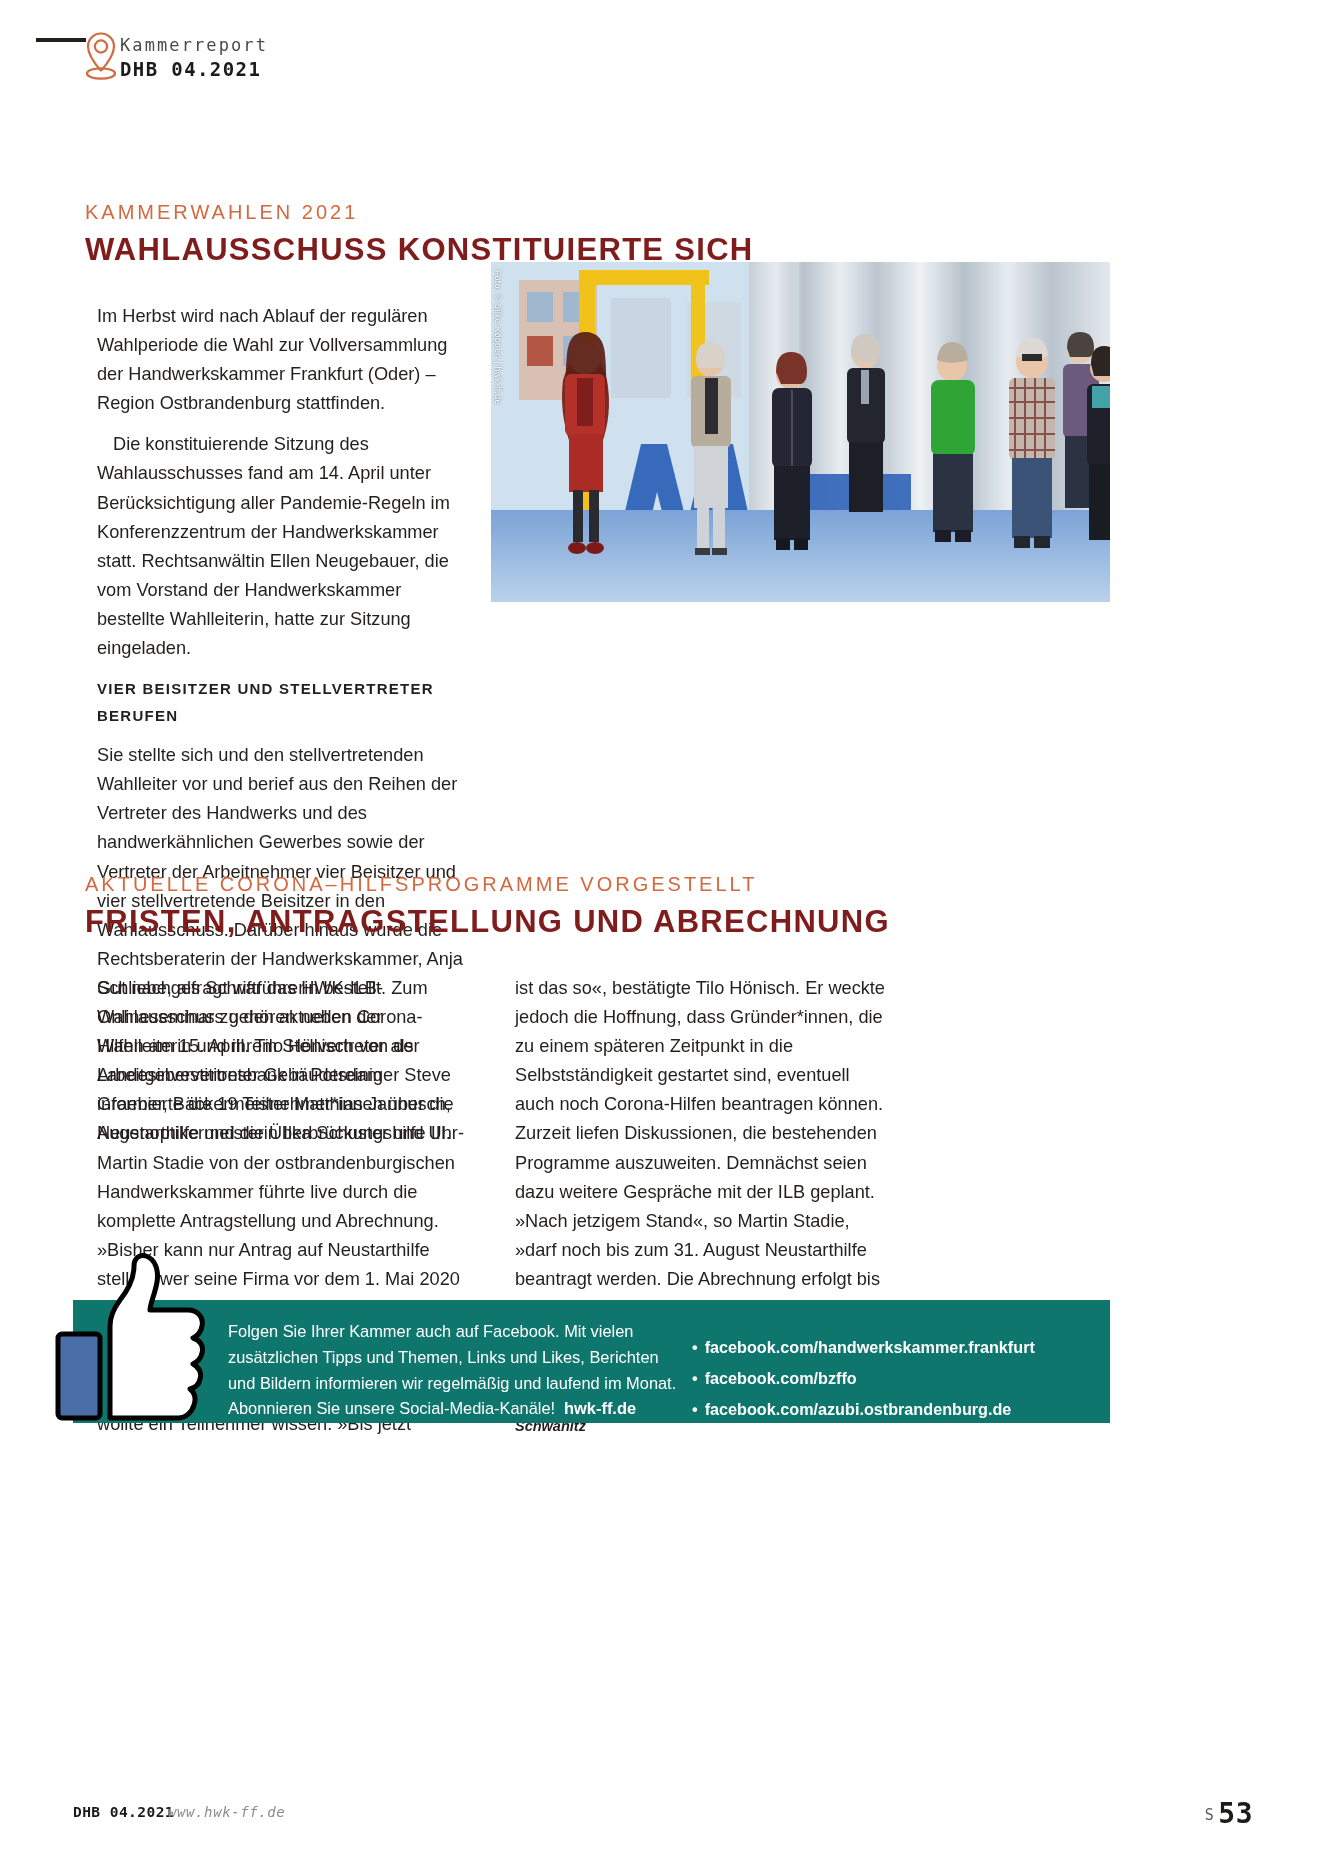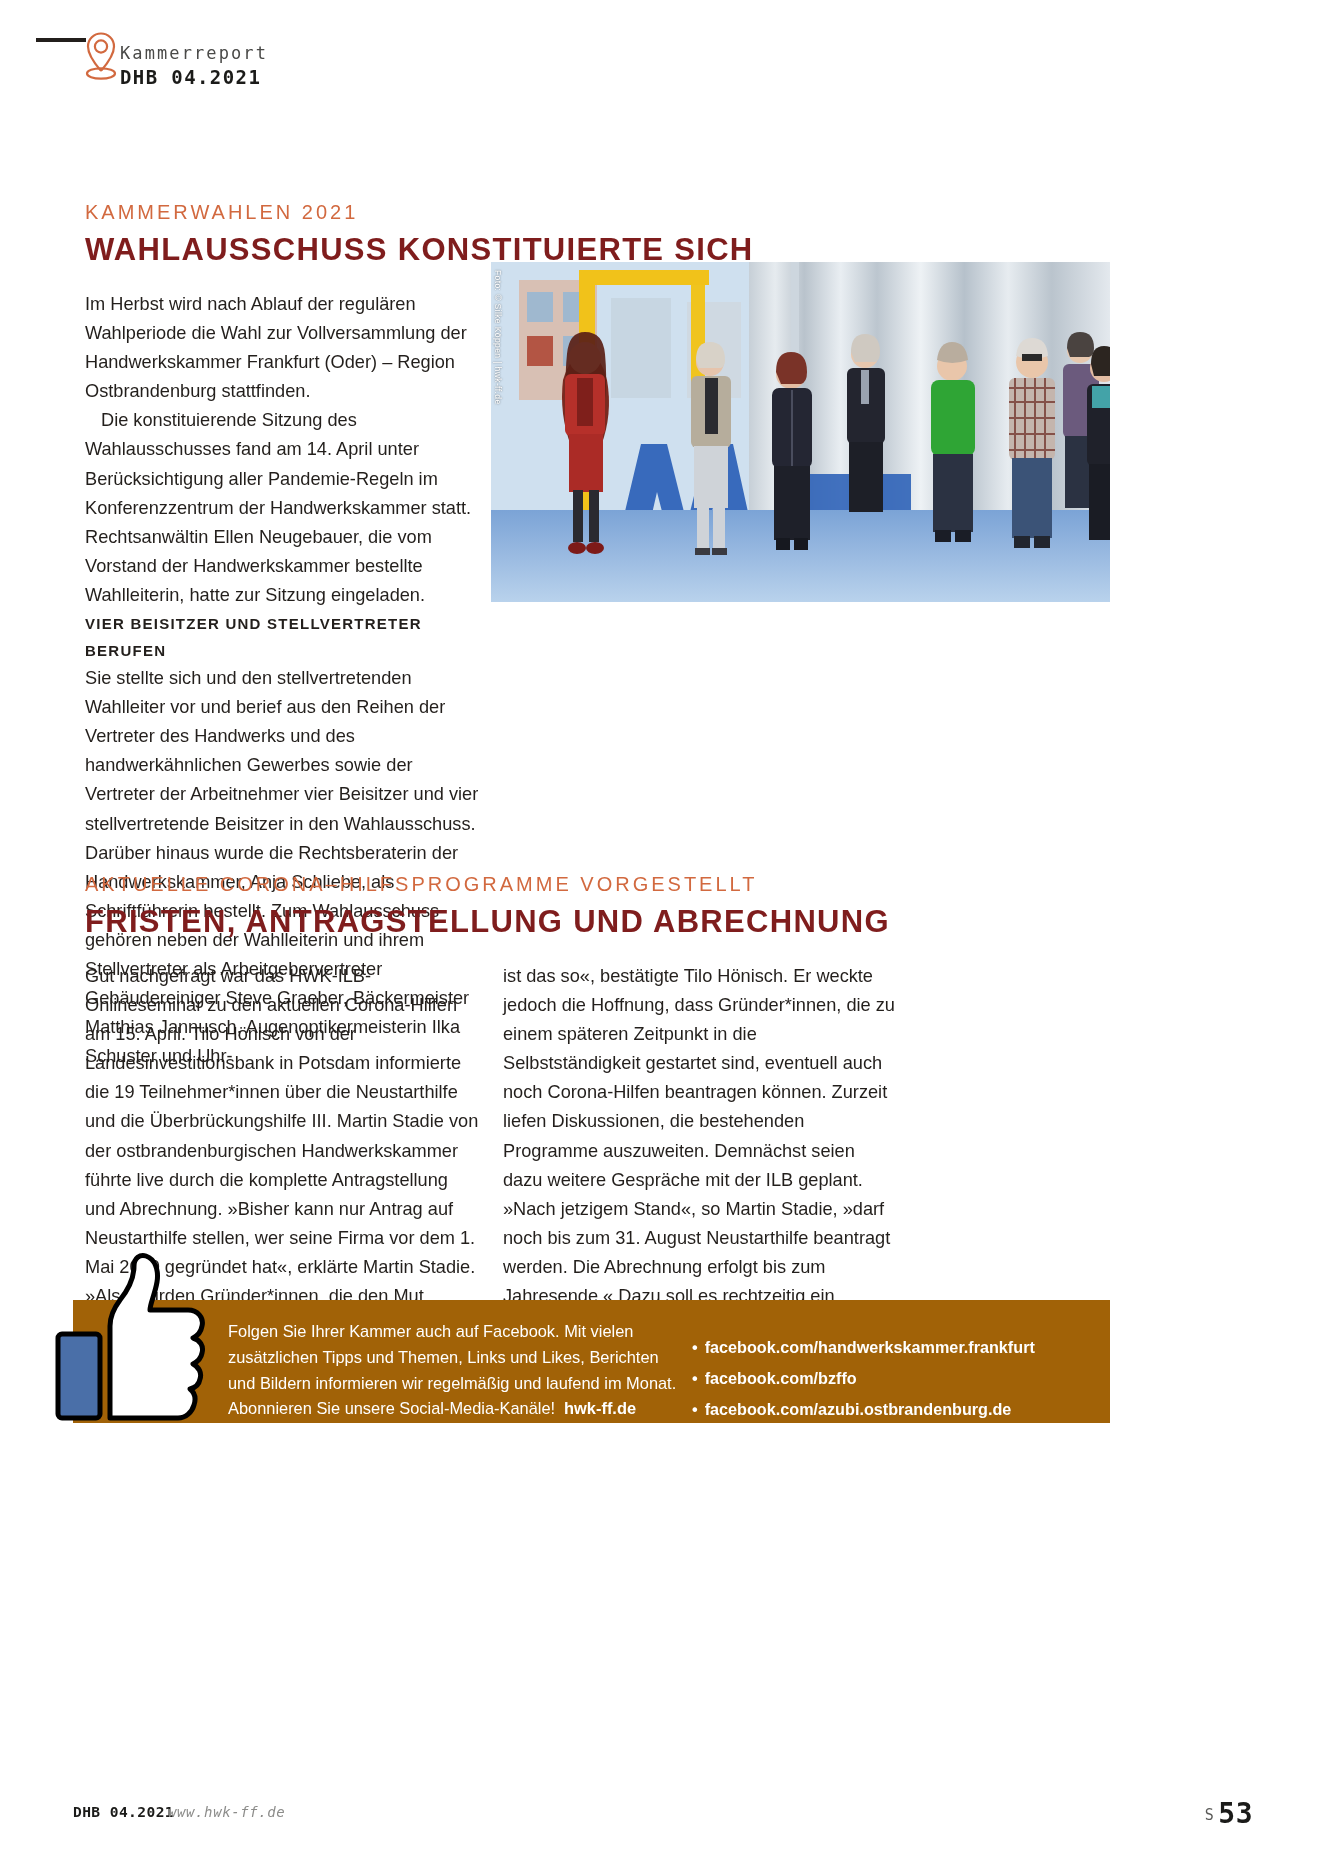--- a/index.html
+++ b/index.html
@@ -35,21 +35,21 @@
   .pin-icon {
     position: absolute;
     left: 82px;
     top: 0px;
     width: 38px;
     height: 52px;
   }
   .header-text {
     position: absolute;
     left: 120px;
-    top: 12px;
+    top: 4px;
   }
   .header-kicker {
     font-size: 17px;
     letter-spacing: 2.1px;
     color: #4a4a48;
     font-family: "DejaVu Sans Mono", monospace;
     line-height: 22px;
     white-space: nowrap;
   }
   .header-issue {
@@ -101,21 +101,21 @@
     width: 395px;
     font-size: 18.2px;
     line-height: 29.1px;
     color: #231f1c;
     text-align: left;
     font-family: "Liberation Sans", sans-serif;
   }
   .col-left  { left: 0px; }
   .col-right { left: 418px; }
 
-  .col p { margin: 0; }
+  .col p { margin: 12px; }
   .col p.indent { text-indent: 16px; }
   .subhead {
     font-size: 15px;
     font-weight: bold;
     letter-spacing: 1.25px;
     margin: 27px 0 0 0;
     line-height: 27px;
   }
   .byline {
     font-style: italic;
@@ -148,21 +148,21 @@
   }
   .photo-svg { display: block; width: 619px; height: 340px; }
 
   
   #facebook-banner {
     position: absolute;
     left: 73px;
     top: 1300px;
     width: 1037px;
     height: 123px;
-    background: #a16207;
+    background: #0f766e;
   }
   .thumb-wrap {
     position: absolute;
     left: -23px;
     top: -54px;
     width: 180px;
     height: 180px;
   }
   .fb-copy {
     position: absolute;

